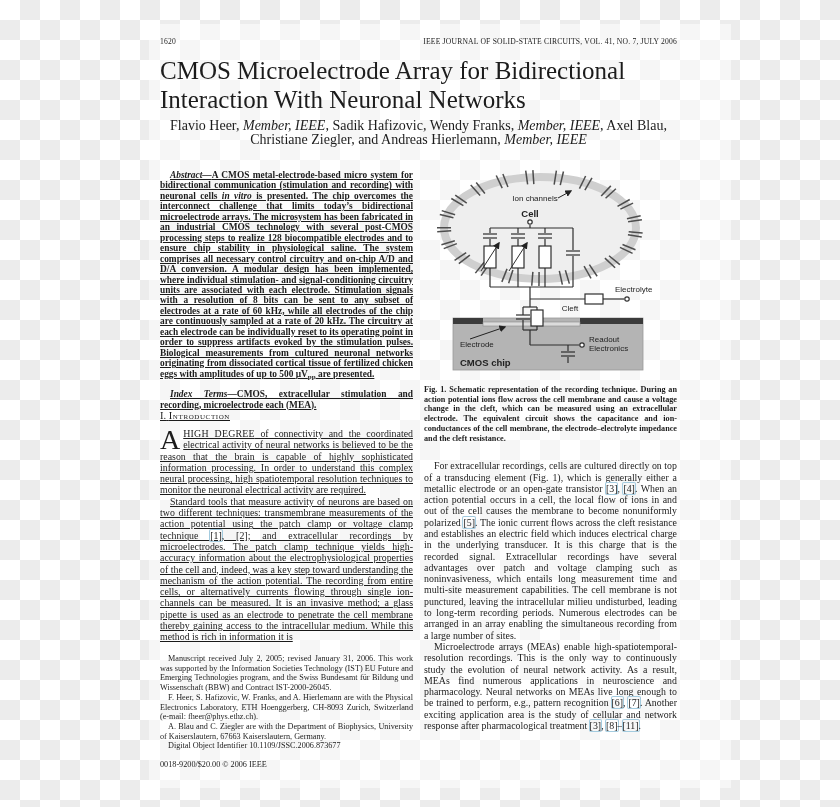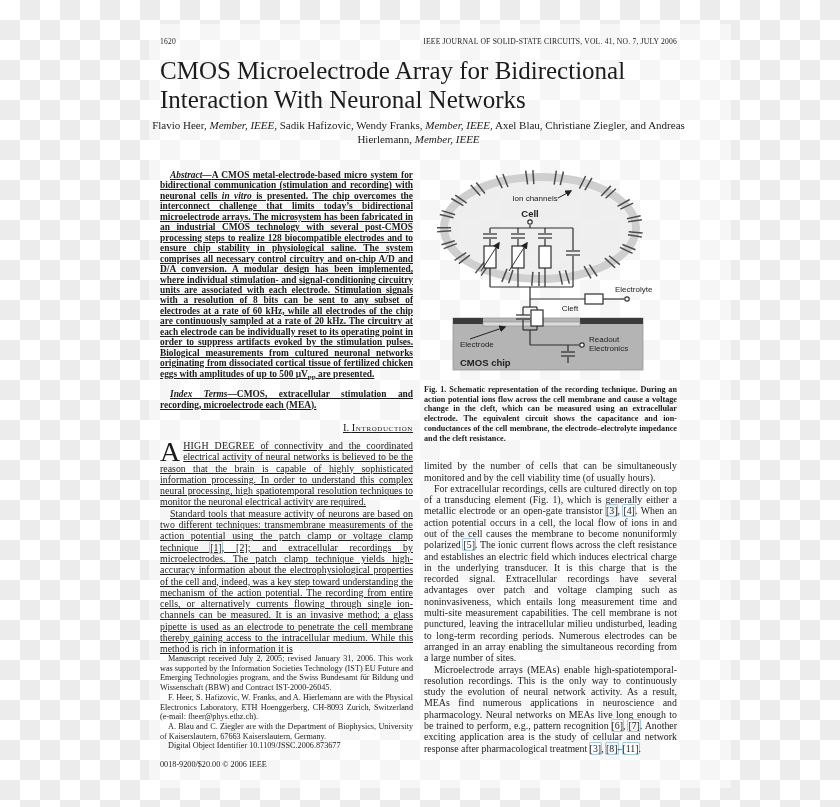--- a/index.html
+++ b/index.html
@@ -11,28 +11,28 @@
     background-size:40px 40px;
   }
   .page-wash{position:absolute;left:149px;top:24px;width:582px;height:764px;
     background:rgba(255,255,255,0.55);}
   .hdr{position:absolute;top:37px;left:160px;width:517px;font-size:7.6px;letter-spacing:.2px;}
   .hdr .pgno{float:left;}
   .hdr .jrnl{float:right;}
   .title{position:absolute;top:56px;left:160px;width:517px;text-align:left;
     font-size:25px;line-height:29px;}
   .authors{position:absolute;top:119px;left:150px;width:537px;text-align:center;
-    font-size:11px;line-height:13.5px;}
+    font-size:14px;line-height:13.5px;}
   .col{position:absolute;top:170px;width:253px;text-align:justify;}
   .col-l{left:160px;text-decoration:underline;}
   .col-r{left:424px;}
   p{margin:0;}
   .abs{font-size:9.4px;line-height:10.45px;font-weight:bold;text-indent:10px;}
   .idx{font-size:9.4px;line-height:10.45px;font-weight:bold;text-indent:10px;margin-top:7px;}
-  .sec-head{text-align:right;font-size:10.5px;margin-top:12px;margin-bottom:7px;}
+  .sec-head{text-align:left;font-size:10.5px;margin-bottom:7px;}
   .sec-head .sc{font-variant:small-caps;letter-spacing:.6px;}
   .body-p{font-size:9.9px;line-height:11.3px;}
   .body-p.ind{text-indent:10px;}
   .dropcap{float:left;font-size:28px;line-height:21px;padding:1px 3px 0 0;}
   .lead-caps{letter-spacing:.2px;}
   .it{font-style:italic;}
   .bd{font-weight:bold;}
   .sb{font-size:7px;vertical-align:-2px;}
   .cite{box-shadow:0 0 0 1px #a3cbdf;border-radius:1px;}
   .footnote{position:absolute;left:160px;top:654px;width:253px;text-align:justify;
@@ -204,21 +204,20 @@
       <text x="165" y="172">Readout</text>
       <text x="165" y="181">Electronics</text>
       <text x="36" y="196" class="bold">CMOS chip</text>
     </svg>
     <figcaption class="caption">
       <span>Fig. 1.</span>
       <span>Schematic representation of the recording technique. During an action potential ions flow across the cell membrane and cause a voltage change in the cleft, which can be measured using an extracellular electrode. The equivalent circuit shows the capacitance and ion-conductances of the cell membrane, the electrode–electrolyte impedance and the cleft resistance.</span>
     </figcaption>
   </figure>
   <div class="rc-body">
-    <p class="body-p"><span>limited by the number of cells that can be simultaneously monitored and by the cell viability time (of usually hours).</span></p>
     <p class="body-p ind"><span>For extracellular recordings, cells are cultured directly on top of a transducing element (Fig. 1), which is generally either a metallic electrode or an open-gate transistor </span><span class="cite">[3]</span><span>, </span><span class="cite">[4]</span><span>. When an action potential occurs in a cell, the local flow of ions in and out of the cell causes the membrane to become nonuniformly polarized </span><span class="cite">[5]</span><span>. The ionic current flows across the cleft resistance and establishes an electric field which induces electrical charge in the underlying transducer. It is this charge that is the recorded signal. Extracellular recordings have several advantages over patch and voltage clamping such as noninvasiveness, which entails long measurement time and multi-site measurement capabilities. The cell membrane is not punctured, leaving the intracellular milieu undisturbed, leading to long-term recording periods. Numerous electrodes can be arranged in an array enabling the simultaneous recording from a large number of sites.</span></p>
     <p class="body-p ind"><span>Microelectrode arrays (MEAs) enable high-spatiotemporal-resolution recordings. This is the only way to continuously study the evolution of neural network activity. As a result, MEAs find numerous applications in neuroscience and pharmacology. Neural networks on MEAs live long enough to be trained to perform, e.g., pattern recognition </span><span class="cite">[6]</span><span>, </span><span class="cite">[7]</span><span>. Another exciting application area is the study of cellular and network response after pharmacological treatment </span><span class="cite">[3]</span><span>, </span><span class="cite">[8]</span><span>–</span><span class="cite">[11]</span><span>.</span></p>
   </div>
 </div>
 
 <div class="footnote">
   <p><span>Manuscript received July 2, 2005; revised January 31, 2006. This work was supported by the Information Societies Technology (IST) EU Future and Emerging Technologies program, and the Swiss Bundesamt für Bildung und Wissenschaft (BBW) and Contract IST-2000-26045.</span></p>
   <p><span>F. Heer, S. Hafizovic, W. Franks, and A. Hierlemann are with the Physical Electronics Laboratory, ETH Hoenggerberg, CH-8093 Zurich, Switzerland (e-mail: fheer@phys.ethz.ch).</span></p>
   <p><span>A. Blau and C. Ziegler are with the Department of Biophysics, University of Kaiserslautern, 67663 Kaiserslautern, Germany.</span></p>
   <p><span>Digital Object Identifier 10.1109/JSSC.2006.873677</span></p>

